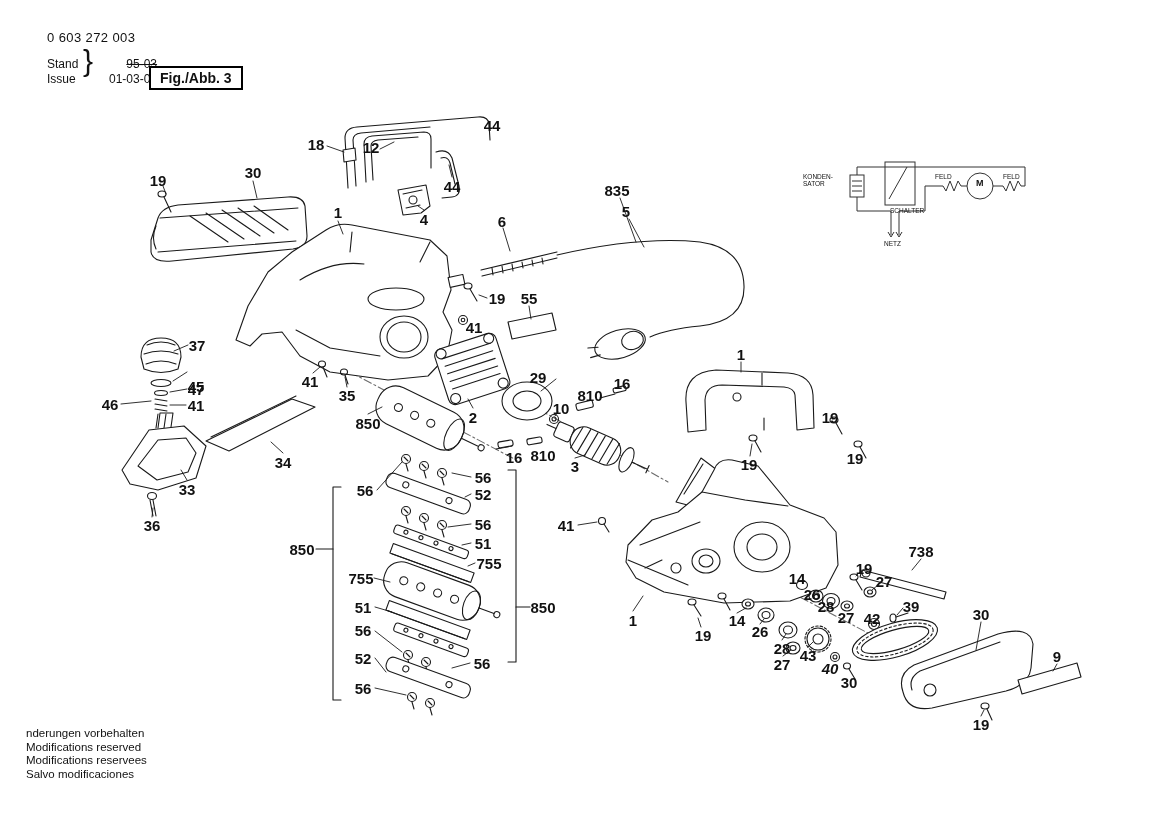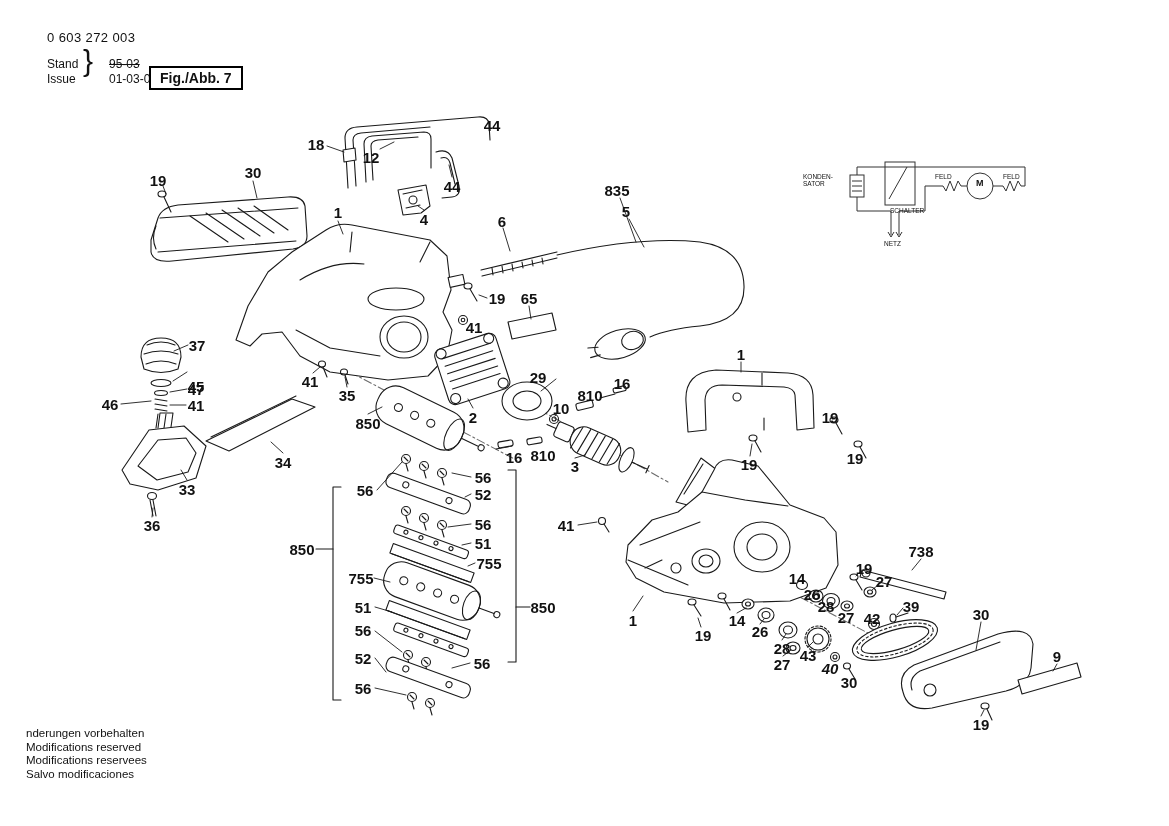--- a/index.html
+++ b/index.html
@@ -16,21 +16,21 @@
     font-size: 15px;
     line-height: 1;
     color: #111;
     white-space: nowrap;
   }
 
   
   .header { position: absolute; left: 47px; top: 30px; }
   .part-number { font-size: 13px; letter-spacing: 0.4px; }
   .si { position: relative; margin-top: 12px; font-size: 12px; line-height: 15px; }
-  .si-row { display: flex; }
+  .si-row { display: flex; justify-content: space-between; }
   .si-label { width: 38px; }
   .si-brace { position: absolute; left: 36px; top: -4px; font-size: 30px; font-weight: 300; }
   .si-val { margin-left: 24px; }
   .strike { text-decoration: line-through; }
   .fig-box {
     position: absolute; left: 102px; top: 36px;
     border: 2px solid #000; padding: 2px 9px;
     font-weight: bold; font-size: 14px; white-space: nowrap; background: #fff;
   }
 
@@ -336,21 +336,21 @@
       <div class="si-row">
         <span class="si-label">Stand</span>
         <span class="si-val strike">95-03</span>
       </div>
       <div class="si-row">
         <span class="si-label">Issue</span>
         <span class="si-val">01-03-05</span>
       </div>
       <span class="si-brace">}</span>
     </div>
-    <div class="fig-box">Fig./Abb. 7</div>
+    <div class="fig-box">Fig./Abb. 3</div>
   </div>
 
   <div class="wiring">
     <svg width="240" height="110" viewBox="0 0 240 110">
       <g stroke="#333" stroke-width="1" fill="none">
         <path d="M62,22 H230 V41 H226"></path>
         <path d="M226,41 l-3,-5 l-4,10 l-4,-10 l-4,10 l-3,-5"></path>
         <path d="M208,41 H198"></path>
         <circle cx="185" cy="41" r="13"></circle>
         <path d="M172,41 H166"></path>
@@ -370,31 +370,31 @@
     <span class="wlabel" style="left:95px; top:62px;">SCHALTER</span>
     <span class="wlabel" style="left:140px; top:28px;">FELD</span>
     <span class="wlabel motor" style="left:181px; top:35px;">M</span>
     <span class="wlabel" style="left:208px; top:28px;">FELD</span>
     <span class="wlabel" style="left:89px; top:95px;">NETZ</span>
   </div>
 
   <div id="callouts">
       <span class="callout" style="left: 492px; top: 125px;">44</span>
       <span class="callout" style="left: 316px; top: 144px;">18</span>
-      <span class="callout" style="left: 371px; top: 157px;">12</span>
+      <span class="callout" style="left: 371px; top: 147px;">12</span>
       <span class="callout" style="left: 452px; top: 186px;">44</span>
       <span class="callout" style="left: 424px; top: 219px;">4</span>
       <span class="callout" style="left: 502px; top: 221px;">6</span>
       <span class="callout" style="left: 617px; top: 190px;">835</span>
       <span class="callout" style="left: 626px; top: 211px;">5</span>
       <span class="callout" style="left: 158px; top: 180px;">19</span>
       <span class="callout" style="left: 253px; top: 172px;">30</span>
       <span class="callout" style="left: 338px; top: 212px;">1</span>
       <span class="callout" style="left: 497px; top: 298px;">19</span>
-      <span class="callout" style="left: 529px; top: 298px;">65</span>
+      <span class="callout" style="left: 529px; top: 298px;">55</span>
       <span class="callout" style="left: 474px; top: 327px;">41</span>
       <span class="callout" style="left: 197px; top: 345px;">37</span>
       <span class="callout" style="left: 196px; top: 386px;">45</span>
       <span class="callout" style="left: 196px; top: 389px;">47</span>
       <span class="callout" style="left: 110px; top: 404px;">46</span>
       <span class="callout" style="left: 196px; top: 405px;">41</span>
       <span class="callout" style="left: 310px; top: 381px;">41</span>
       <span class="callout" style="left: 347px; top: 395px;">35</span>
       <span class="callout" style="left: 368px; top: 423px;">850</span>
       <span class="callout" style="left: 473px; top: 417px;">2</span>

